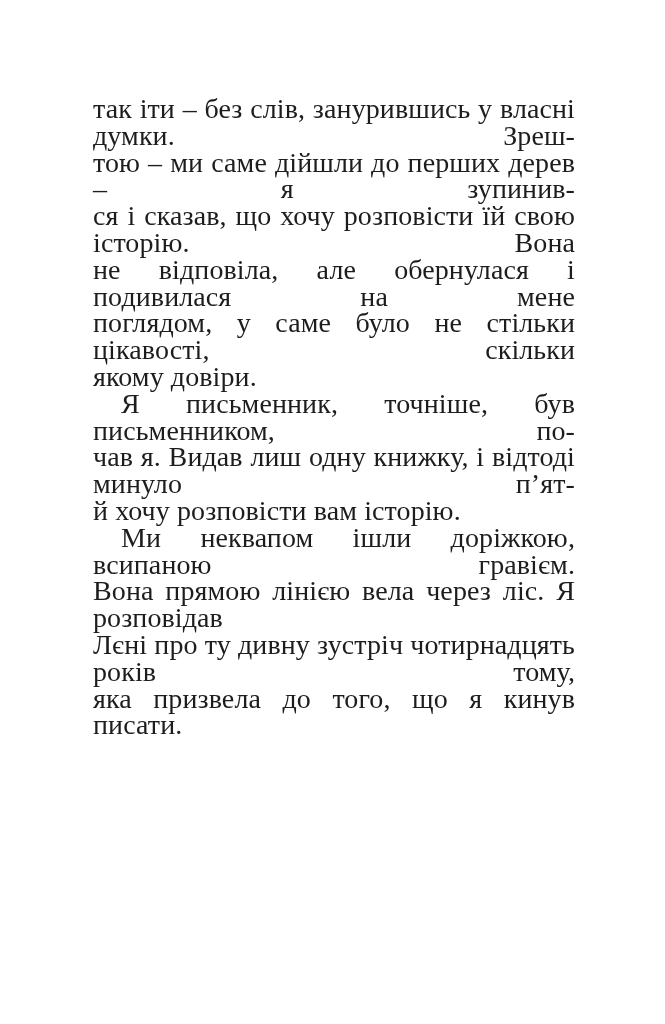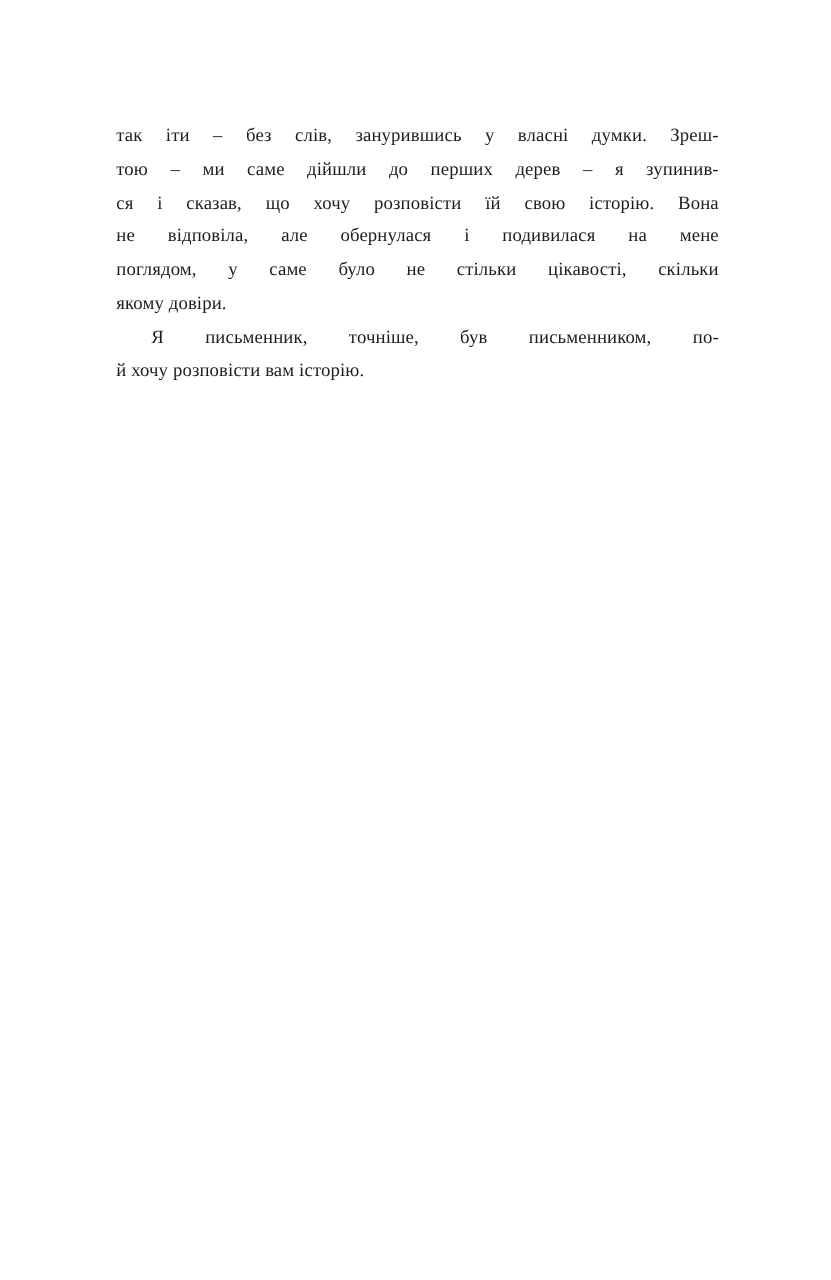--- a/index.html
+++ b/index.html
@@ -17,21 +17,21 @@
     width: 665px;
     height: 1024px;
     background: #ffffff;
   }
   .text-block {
     position: absolute;
     left: 93px;
     top: 96px;
     width: 482px;
     font-family: "Liberation Serif", "DejaVu Serif", serif;
-    font-size: 15px;
+    font-size: 28px;
     line-height: 26.8px;
     color: #1d1d1d;
     letter-spacing: 0.1px;
   }
   .paragraph {
     margin: 0;
     padding: 0;
   }
   .line {
     text-align: justify;
@@ -56,18 +56,25 @@
       <div class="line">так іти – без слів, занурившись у власні думки. Зреш-</div>
       <div class="line">тою – ми саме дійшли до перших дерев – я зупинив-</div>
       <div class="line">ся і сказав, що хочу розповісти їй свою історію. Вона</div>
       <div class="line">не відповіла, але обернулася і подивилася на мене</div>
       <div class="line">поглядом, у саме було не стільки цікавості, скільки</div>
       <div class="line para-last">якому довіри.</div>
     </div>
 
     <div class="paragraph">
       <div class="line indent">Я письменник, точніше, був письменником, по-</div>
+      <div class="line">чав я. Видав лиш одну книжку, і відтоді минуло п’ят-</div>
       <div class="line para-last">й хочу розповісти вам історію.</div>
     </div>
 
+    <div class="paragraph">
+      <div class="line indent">Ми неквапом ішли доріжкою, всипаною гравієм.</div>
+      <div class="line">Вона прямою лінією вела через ліс. Я розповідав</div>
+      <div class="line">Лєні про ту дивну зустріч чотирнадцять років тому,</div>
+      <div class="line para-last">яка призвела до того, що я кинув писати.</div>
+    </div>
 
   </div>
 </div>
 
 </body></html>

